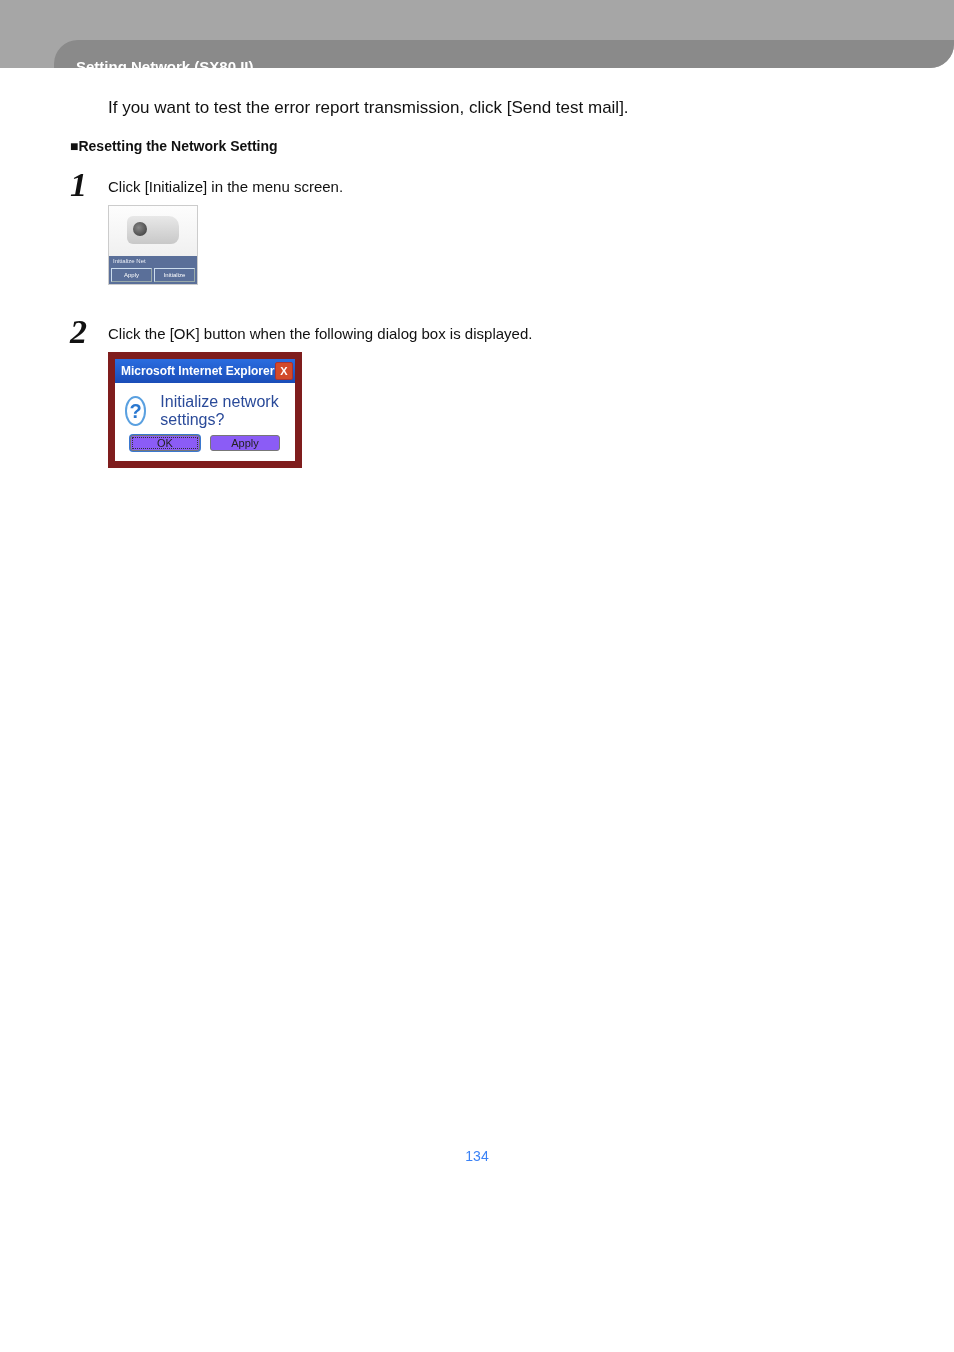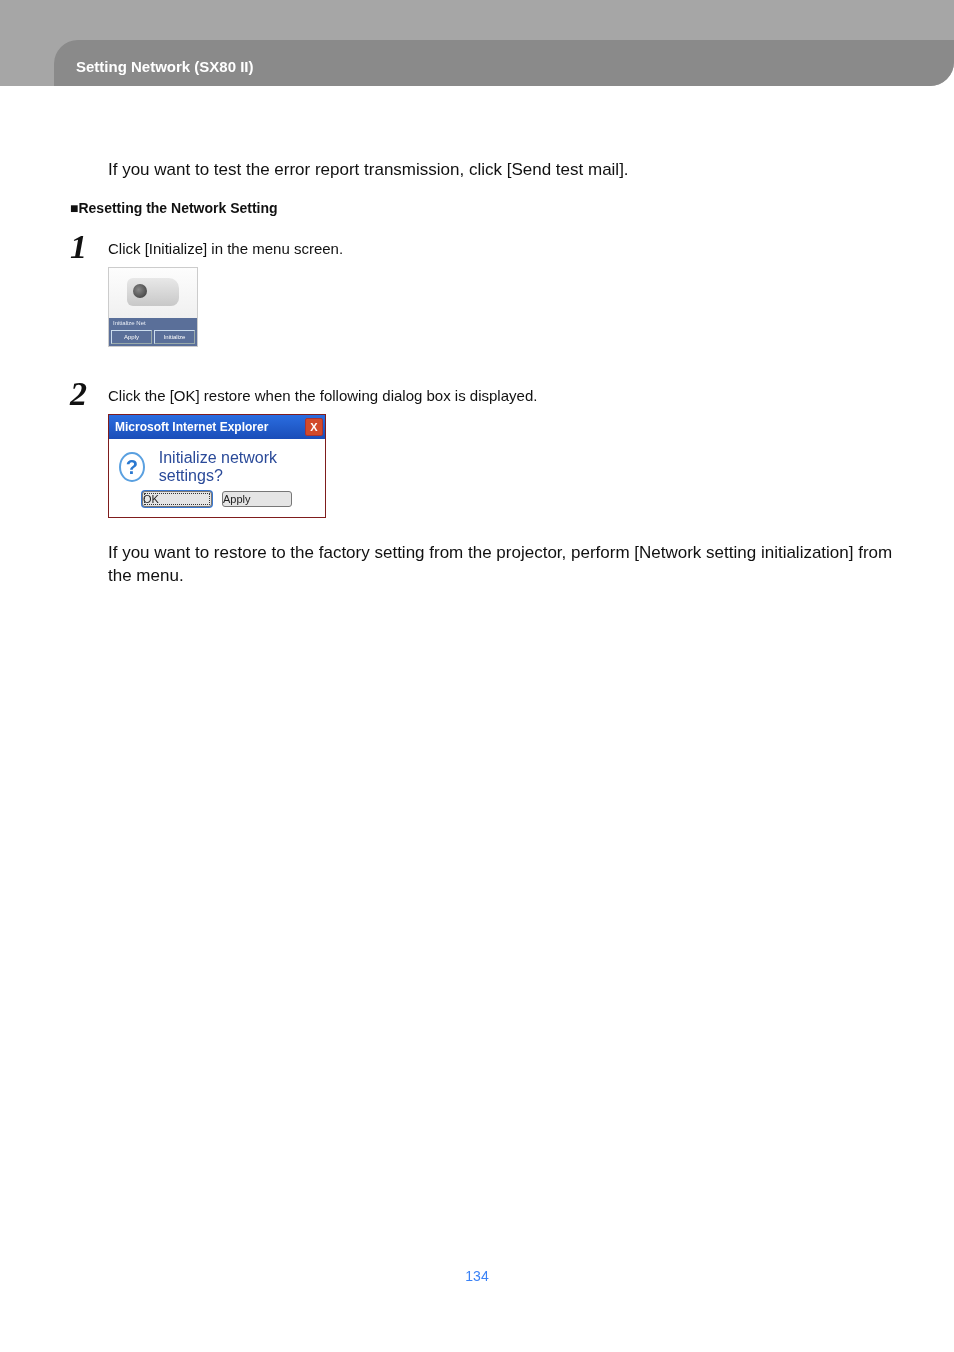--- a/index.html
+++ b/index.html
@@ -4,21 +4,21 @@
 <style>
   * { margin: 0; padding: 0; box-sizing: border-box; }
   body {
     font-family: Arial, Helvetica, sans-serif;
     background: #fff;
     width: 954px;
     margin: 0;
   }
   .header-band {
     background: #a6a6a6;
-    height: 86px;
+    height: 68px;
     position: relative;
     border-bottom-right-radius: 24px;
   }
   .inner-curve {
     position: absolute;
     left: 54px;
     right: 0;
     top: 40px;
     bottom: 0;
     background: #8a8a8a;
@@ -28,21 +28,20 @@
   .header-title {
     position: absolute;
     left: 76px;
     top: 58px;
     color: #fff;
     font-weight: bold;
     font-size: 15px;
   }
   .content {
     padding: 20px 54px 0 70px;
-    margin-top: 44px;
   }
   .intro {
     font-size: 17px;
     color: #111;
     margin: 10px 0 20px 38px;
   }
   .section-heading {
     font-size: 14px;
     font-weight: bold;
     color: #111;
@@ -101,22 +100,22 @@
     border-top-color: #cde;
     border-left-color: #cde;
     background: #5a6f99;
     color: #fff;
     font-size: 6px;
     text-align: center;
     padding: 3px 0;
   }
 
   .dialog {
-    width: 218px;
-    border: 1px solid #7f1d1d;
+    width: 194px;
+    border: 7px solid #7f1d1d;
     margin-top: 6px;
     background: #fff;
     font-size: 11px;
   }
   .dialog-titlebar {
     display: flex;
     align-items: center;
     background: linear-gradient(#2a6de0, #1a4db8);
     color: #fff;
     font-weight: bold;
@@ -164,23 +163,23 @@
     justify-content: center;
     gap: 10px;
     padding: 0 10px 10px 10px;
   }
   .dlg-btn {
     width: 70px;
     padding: 1px 0;
     font-size: 11px;
     font-family: Tahoma, Arial, sans-serif;
     border: 1px solid #777;
-    background: #e5e5e5;
+    background: #8b5cf6;
     border-radius: 3px;
-    text-align: left;
+    text-align: center;
     color: #222;
   }
   .dlg-btn.ok {
     box-shadow: 0 0 0 1px #3a78d0;
     outline: 1px dotted #333;
     outline-offset: -3px;
   }
   .after-note {
     font-size: 17px;
     color: #111;
@@ -244,40 +243,39 @@
           <div class="proj-btn">Initialize</div>
         </div>
       </div>
 
     </div>
   </div>
 
   <div class="step" style="margin-top:30px">
     <div class="step-num">2</div>
     <div class="step-body">
-      <div class="step-text">Click the [OK] restore when the following dialog box is displayed.</div>
+      <div class="step-text">Click the [OK] button when the following dialog box is displayed.</div>
 
       <div class="dialog">
         <div class="dialog-titlebar">
           <div class="dialog-title-text">Microsoft Internet Explorer</div>
           <div class="dialog-close">
             <span>X</span>
           </div>
         </div>
         <div class="dialog-body">
           <div class="q-icon">
             <span>?</span>
           </div>
           <div class="dialog-msg">Initialize network settings?</div>
         </div>
         <div class="dialog-actions">
           <div class="dlg-btn ok">OK</div>
           <div class="dlg-btn">Apply</div>
         </div>
       </div>
 
-      <div class="after-note">If you want to restore to the factory setting from the projector, perform [Network setting initialization] from the menu.</div>
     </div>
   </div>
 
 </div>
 
 <div class="page-num">134</div>
 
 </body></html>

